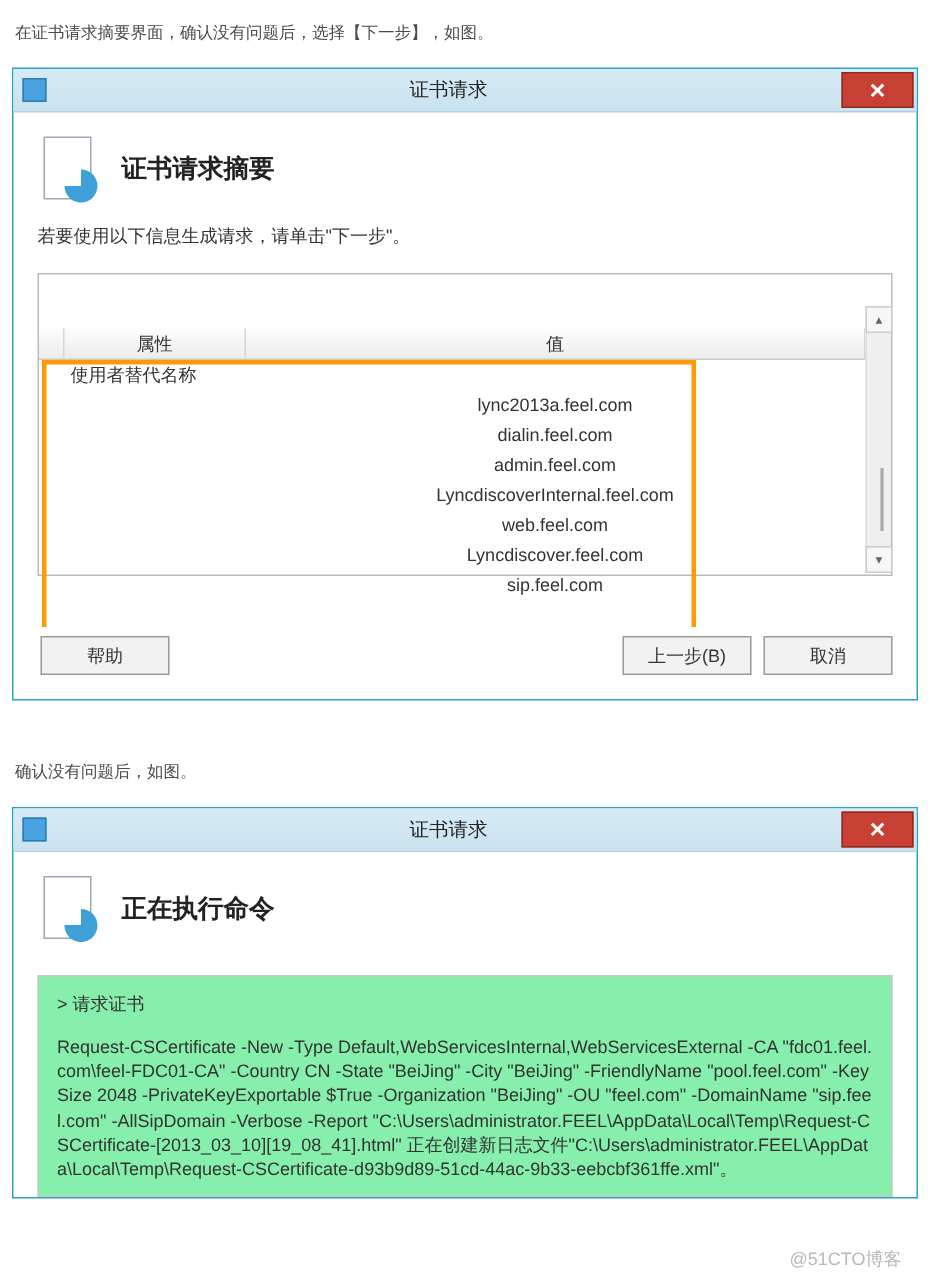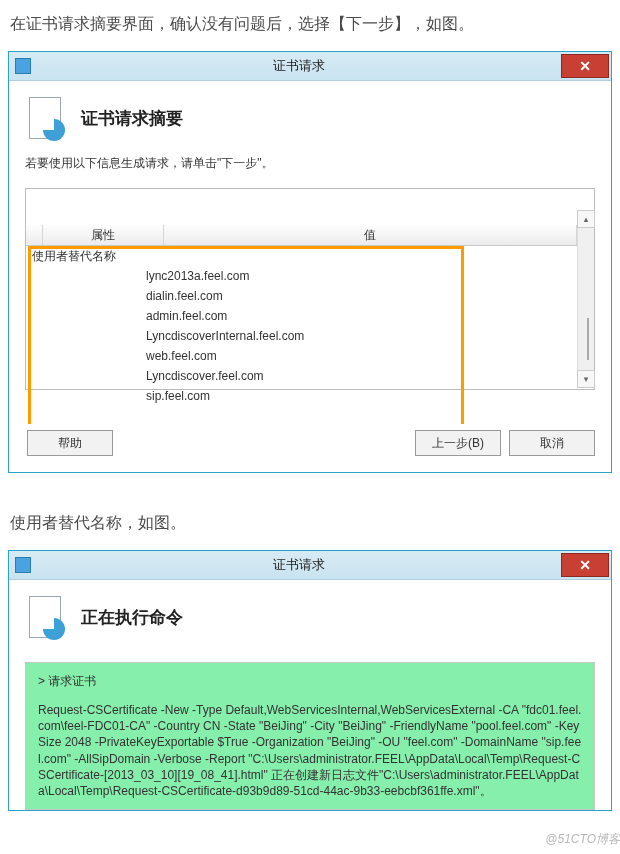--- a/index.html
+++ b/index.html
@@ -4,21 +4,21 @@
 <style>
   body {
     margin: 0;
     padding: 8px;
     font-family: "Microsoft YaHei", "Segoe UI", Tahoma, sans-serif;
     font-size: 12px;
     background: #fff;
     color: #333;
     width: 604px;
   }
-  .intro-text { color: #4b4b4b; margin: 6px 0 16px 2px; font-size: 16px; }
+  .intro-text { color: #4b4b4b; margin: 6px 0 16px 2px; font-size: 11px; }
   .dialog {
     border: 1px solid #2aa3c9;
     background: #fff;
     margin-bottom: 40px;
     position: relative;
   }
   .titlebar {
     background: linear-gradient(#d7ebf4,#c9e3f0);
     border-bottom: 1px solid #b0d0e0;
     height: 28px;
@@ -61,21 +61,21 @@
     background: linear-gradient(#fdfdfd,#ececec);
     font-size: 12px; height: 20px; margin-top: 36px;
   }
   .grid-head .col {
     border-right:1px solid #d6d6d6;
     display:flex; align-items:center; justify-content:center;
   }
   .col-attr { width:120px; }
   .col-val { flex:1; }
   .col-pad { width:16px; }
-  .grid-body { position:relative; height: 178px; overflow:hidden; }
+  .grid-body { position:relative; height: 178px; overflow:hidden;text-align:center; }
   .highlight-box {
     position:absolute; left:2px; top:0px; width:430px; height:176px;
     border: 3px solid #ff9a00; pointer-events:none;
   }
   .row { display:flex; font-size:12px; padding: 1px 0 1px 6px; height:18px; align-items:center;}
   .row .attr { width:114px; }
   .row .val  { flex:1; }
   .scrollbar {
     position:absolute; right:0; top:21px; width:16px; bottom:1px;
     background:#f0f0f0; border-left:1px solid #ddd;
@@ -97,22 +97,22 @@
   .btn.help { margin-left: 2px; }
   .divider-v { height: 8px; }
   .task-box {
     border:1px solid #c8c8c8; background:#86efac;
     padding: 10px 12px; font-size:12px; color:#333;
   }
   .task-title::before { content:"> "; }
   .task-title { margin-bottom: 12px;}
   .cmd-text { line-height: 1.35; word-break: break-all; }
   .watermark {
-    position: fixed; right: 0; bottom: 6px;
-    color: #b8b8b8; font-size: 12px; font-style: italic;
+    position: fixed; right: 19px; bottom: 6px;
+    color: #b8b8b8; font-size: 12px;
   }
   .dialog.second .content { padding-bottom: 0; }
 </style>
 </head>
 <body>
 
 <div class="intro-text">在证书请求摘要界面，确认没有问题后，选择【下一步】，如图。</div>
 
 <div class="dialog">
   <div class="titlebar">
@@ -186,21 +186,21 @@
 
     <div class="button-row">
       <div class="btn help">帮助</div>
       <div class="spacer"></div>
       <div class="btn">上一步(B)</div>
       <div class="btn">取消</div>
     </div>
   </div>
 </div>
 
-<div class="intro-text">使用者替代名称，如图。</div>
+<div class="intro-text">确认没有问题后，如图。</div>
 
 <div class="dialog second">
   <div class="titlebar">
     <div class="sysicon"></div>
     <div class="title">证书请求</div>
     <div class="close-btn">
       <span>✕</span>
     </div>
   </div>
   <div class="content">

